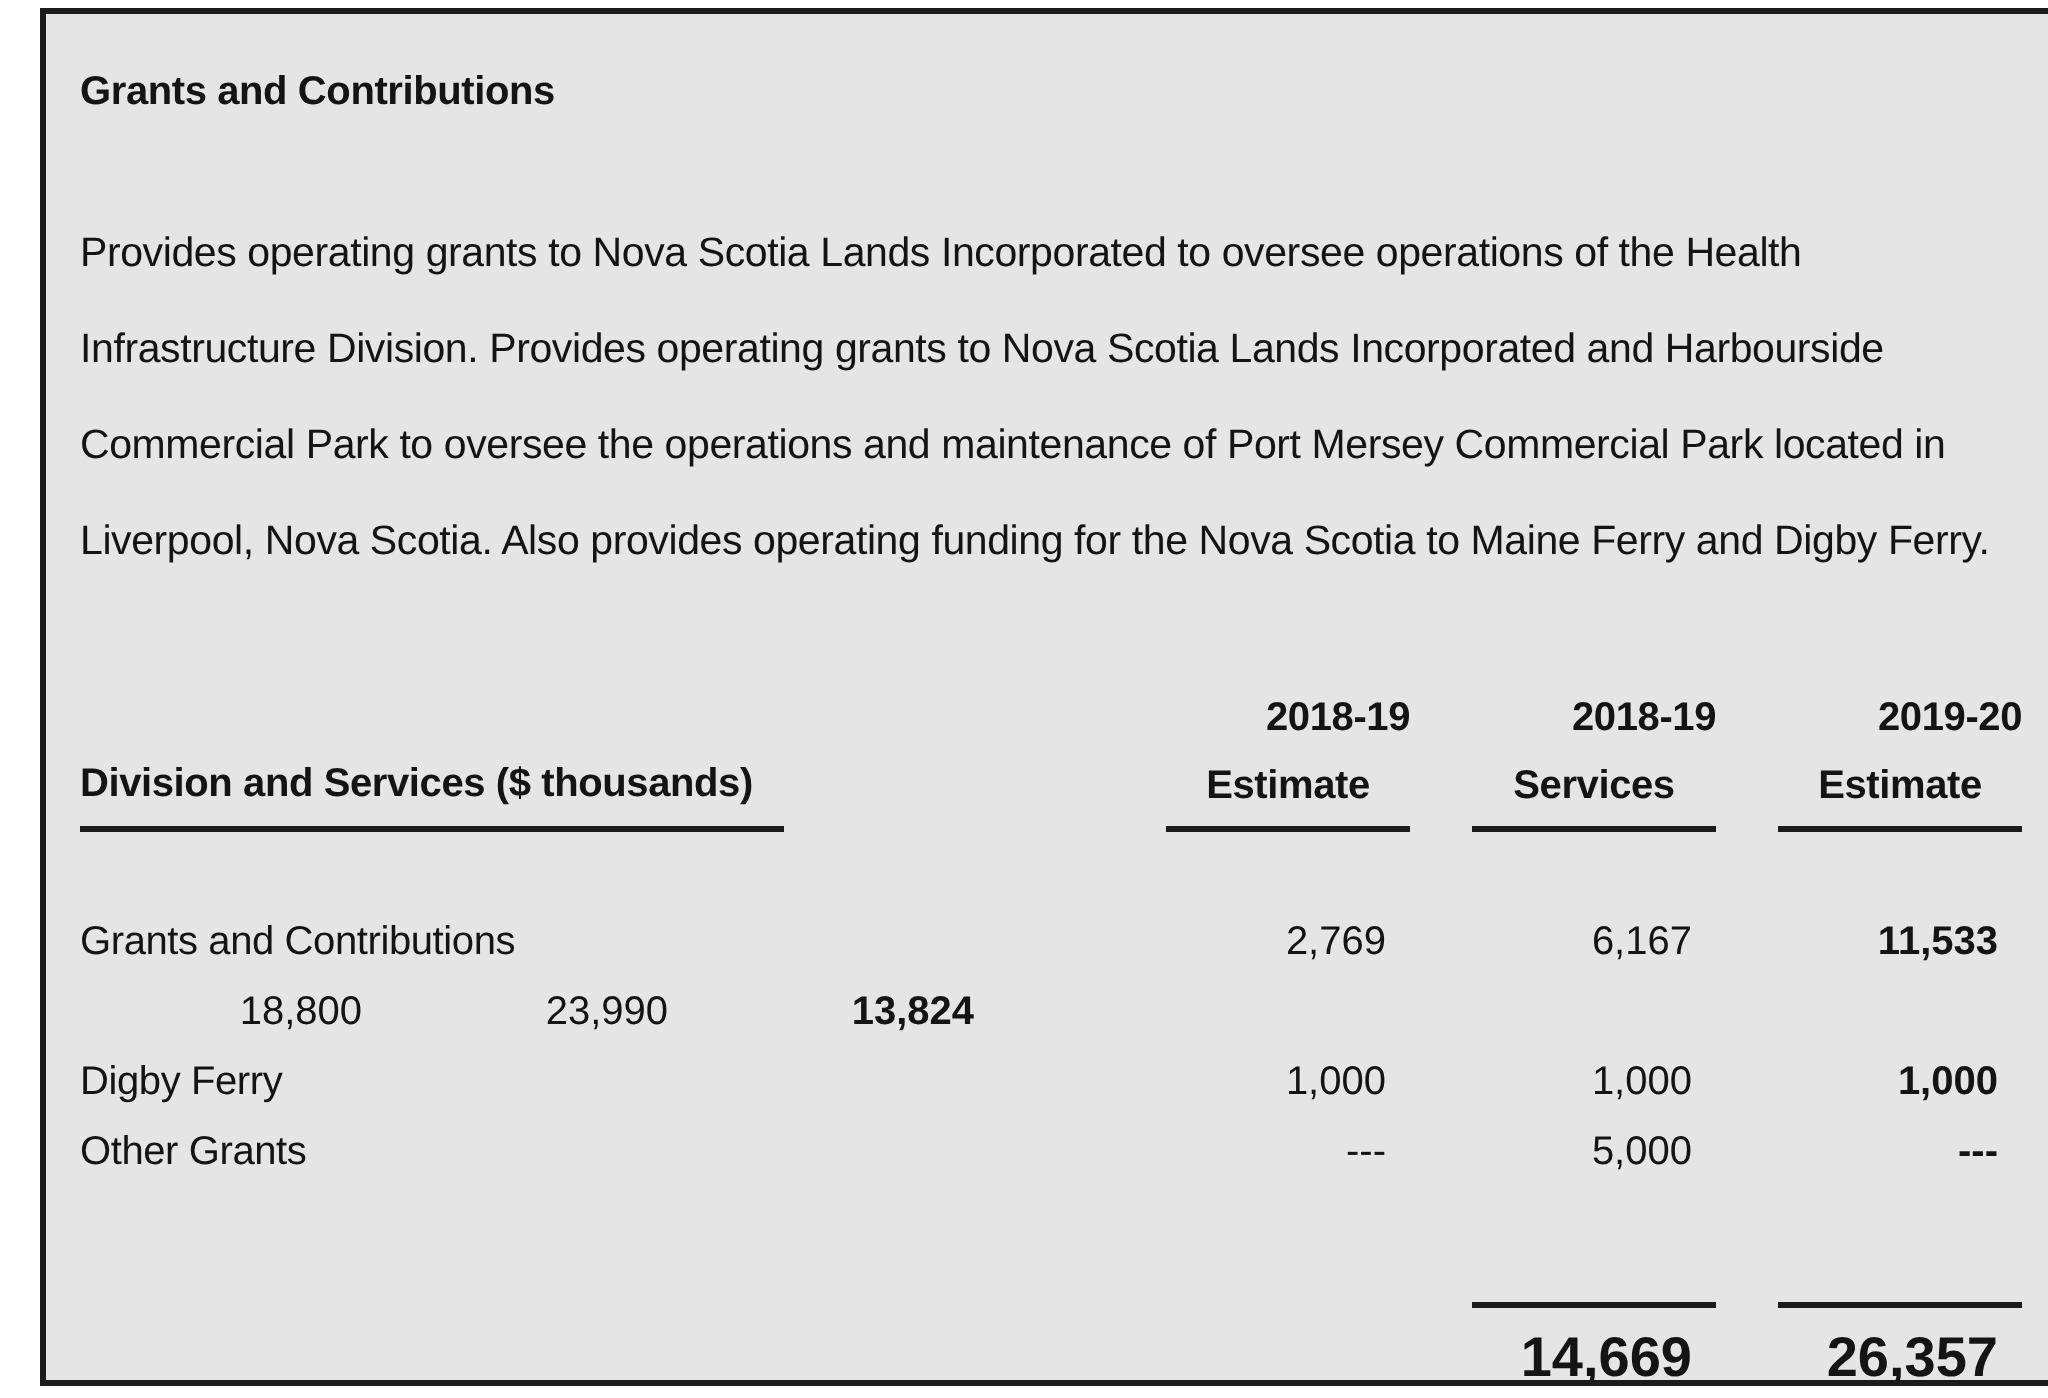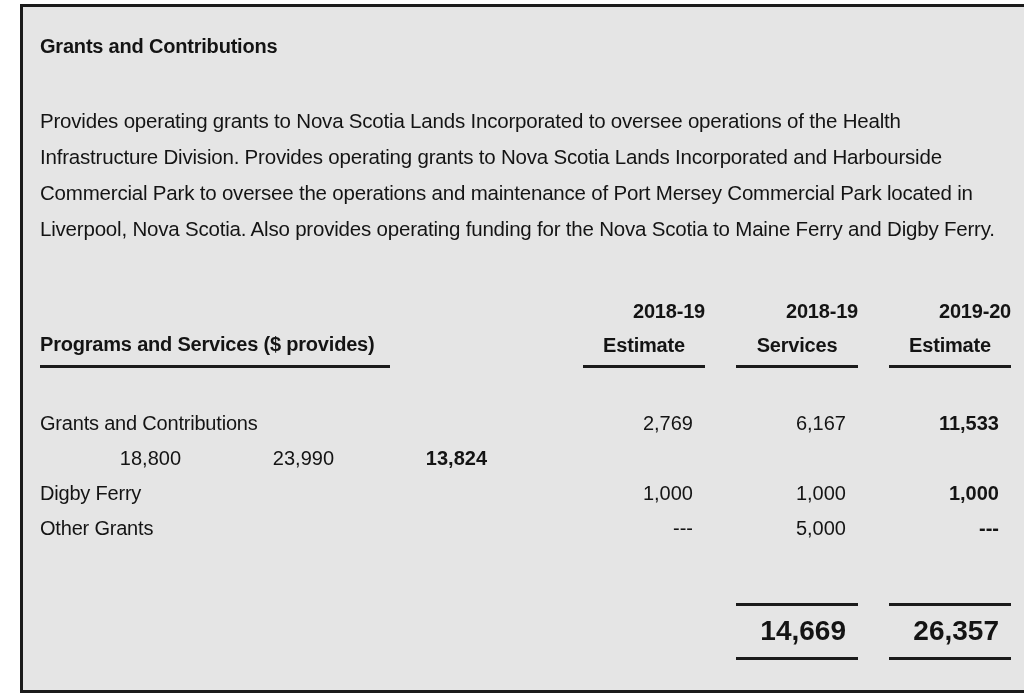--- a/index.html
+++ b/index.html
@@ -22,21 +22,21 @@
   }
   .doc-title {
     font-size: 20px;
     font-weight: 700;
     letter-spacing: -0.2px;
     color: #141414;
   }
   .doc-paragraph {
     margin-top: 45px;
     font-size: 20.5px;
-    line-height: 36px;
+    line-height: 48px;
     letter-spacing: -0.2px;
     max-width: 975px;
     color: #141414;
   }
   
   .fin-table { margin-top: 53px; }
   .frow {
     display: flex;
     align-items: flex-end;
   }
@@ -102,21 +102,21 @@
   <div class="content">
 
     <div class="doc-title">Grants and Contributions</div>
 
     <div class="doc-paragraph">Provides operating grants to Nova Scotia Lands Incorporated to oversee operations of the Health Infrastructure Division. Provides operating grants to Nova Scotia Lands Incorporated and Harbourside Commercial Park to oversee the operations and maintenance of Port Mersey Commercial Park located in Liverpool, Nova Scotia.  Also provides operating funding for the Nova Scotia to Maine Ferry and Digby Ferry.</div>
 
     <div class="fin-table">
 
       <div class="frow header-row">
         <div class="label-cell">
-          <span class="row-header-label">Programs and Services ($ provides)</span>
+          <span class="row-header-label">Division and Services ($ thousands)</span>
         </div>
         <div class="num-cell">
           <span class="col-year">2018-19</span>
           <span class="col-sub">Estimate</span>
         </div>
         <div class="num-cell">
           <span class="col-year">2018-19</span>
           <span class="col-sub">Services</span>
         </div>
         <div class="num-cell">

